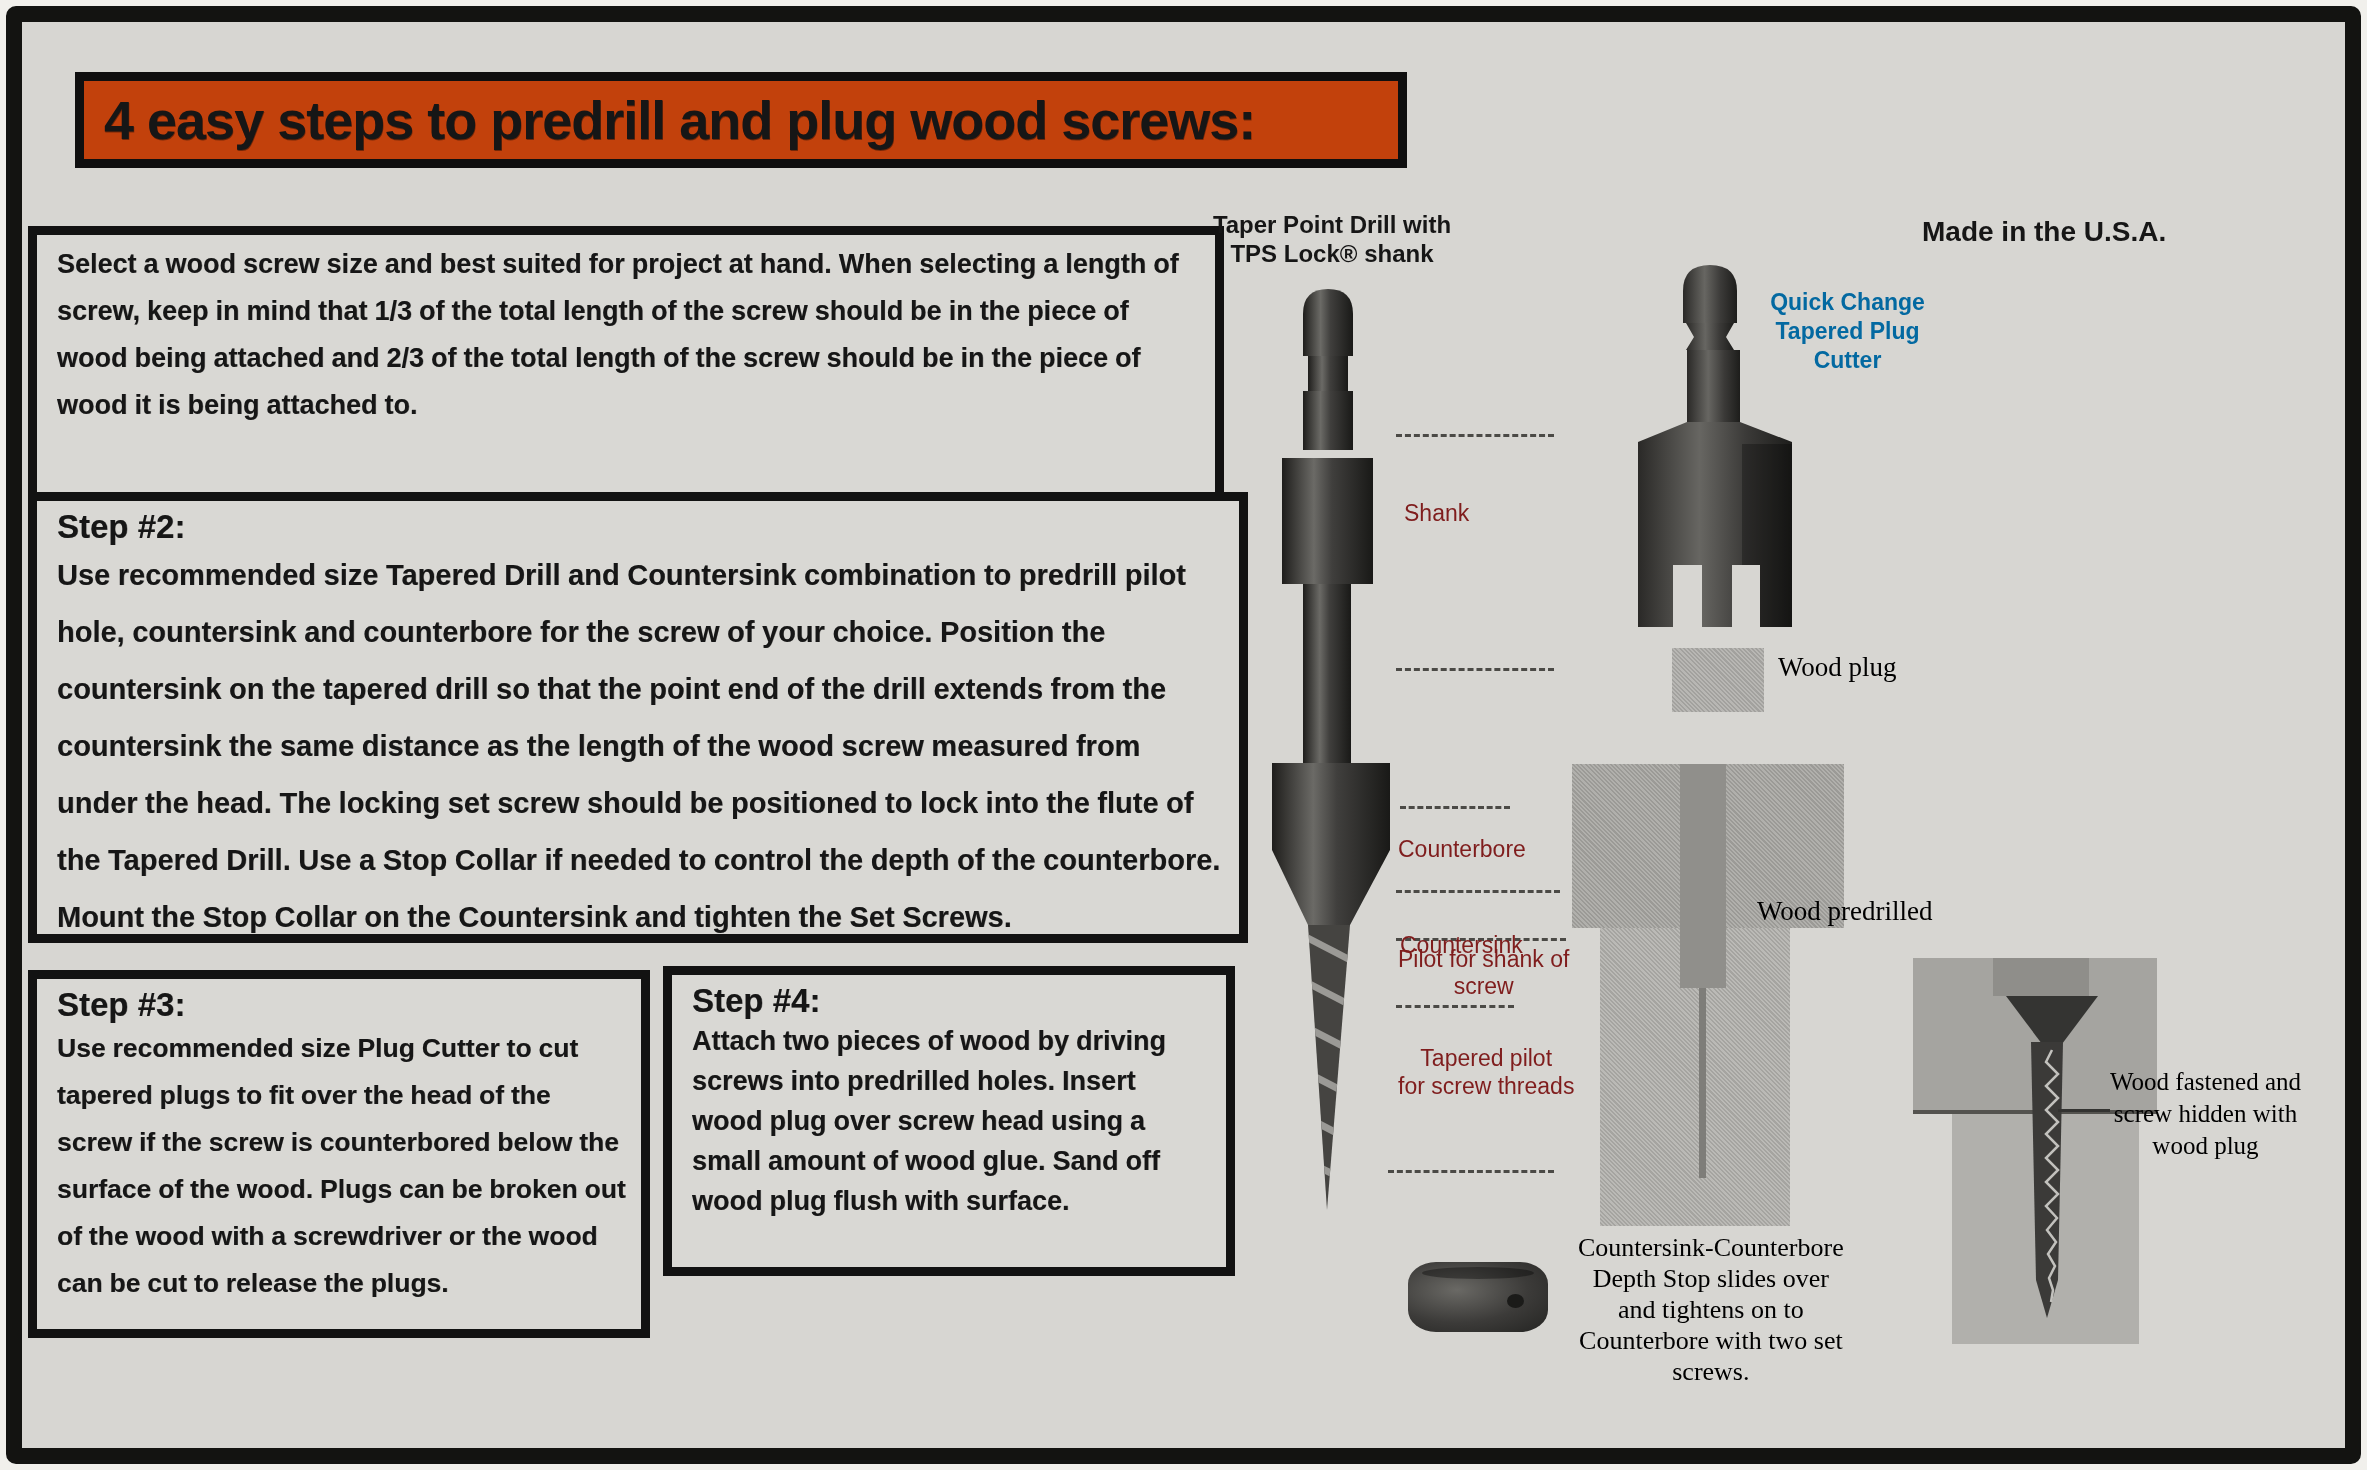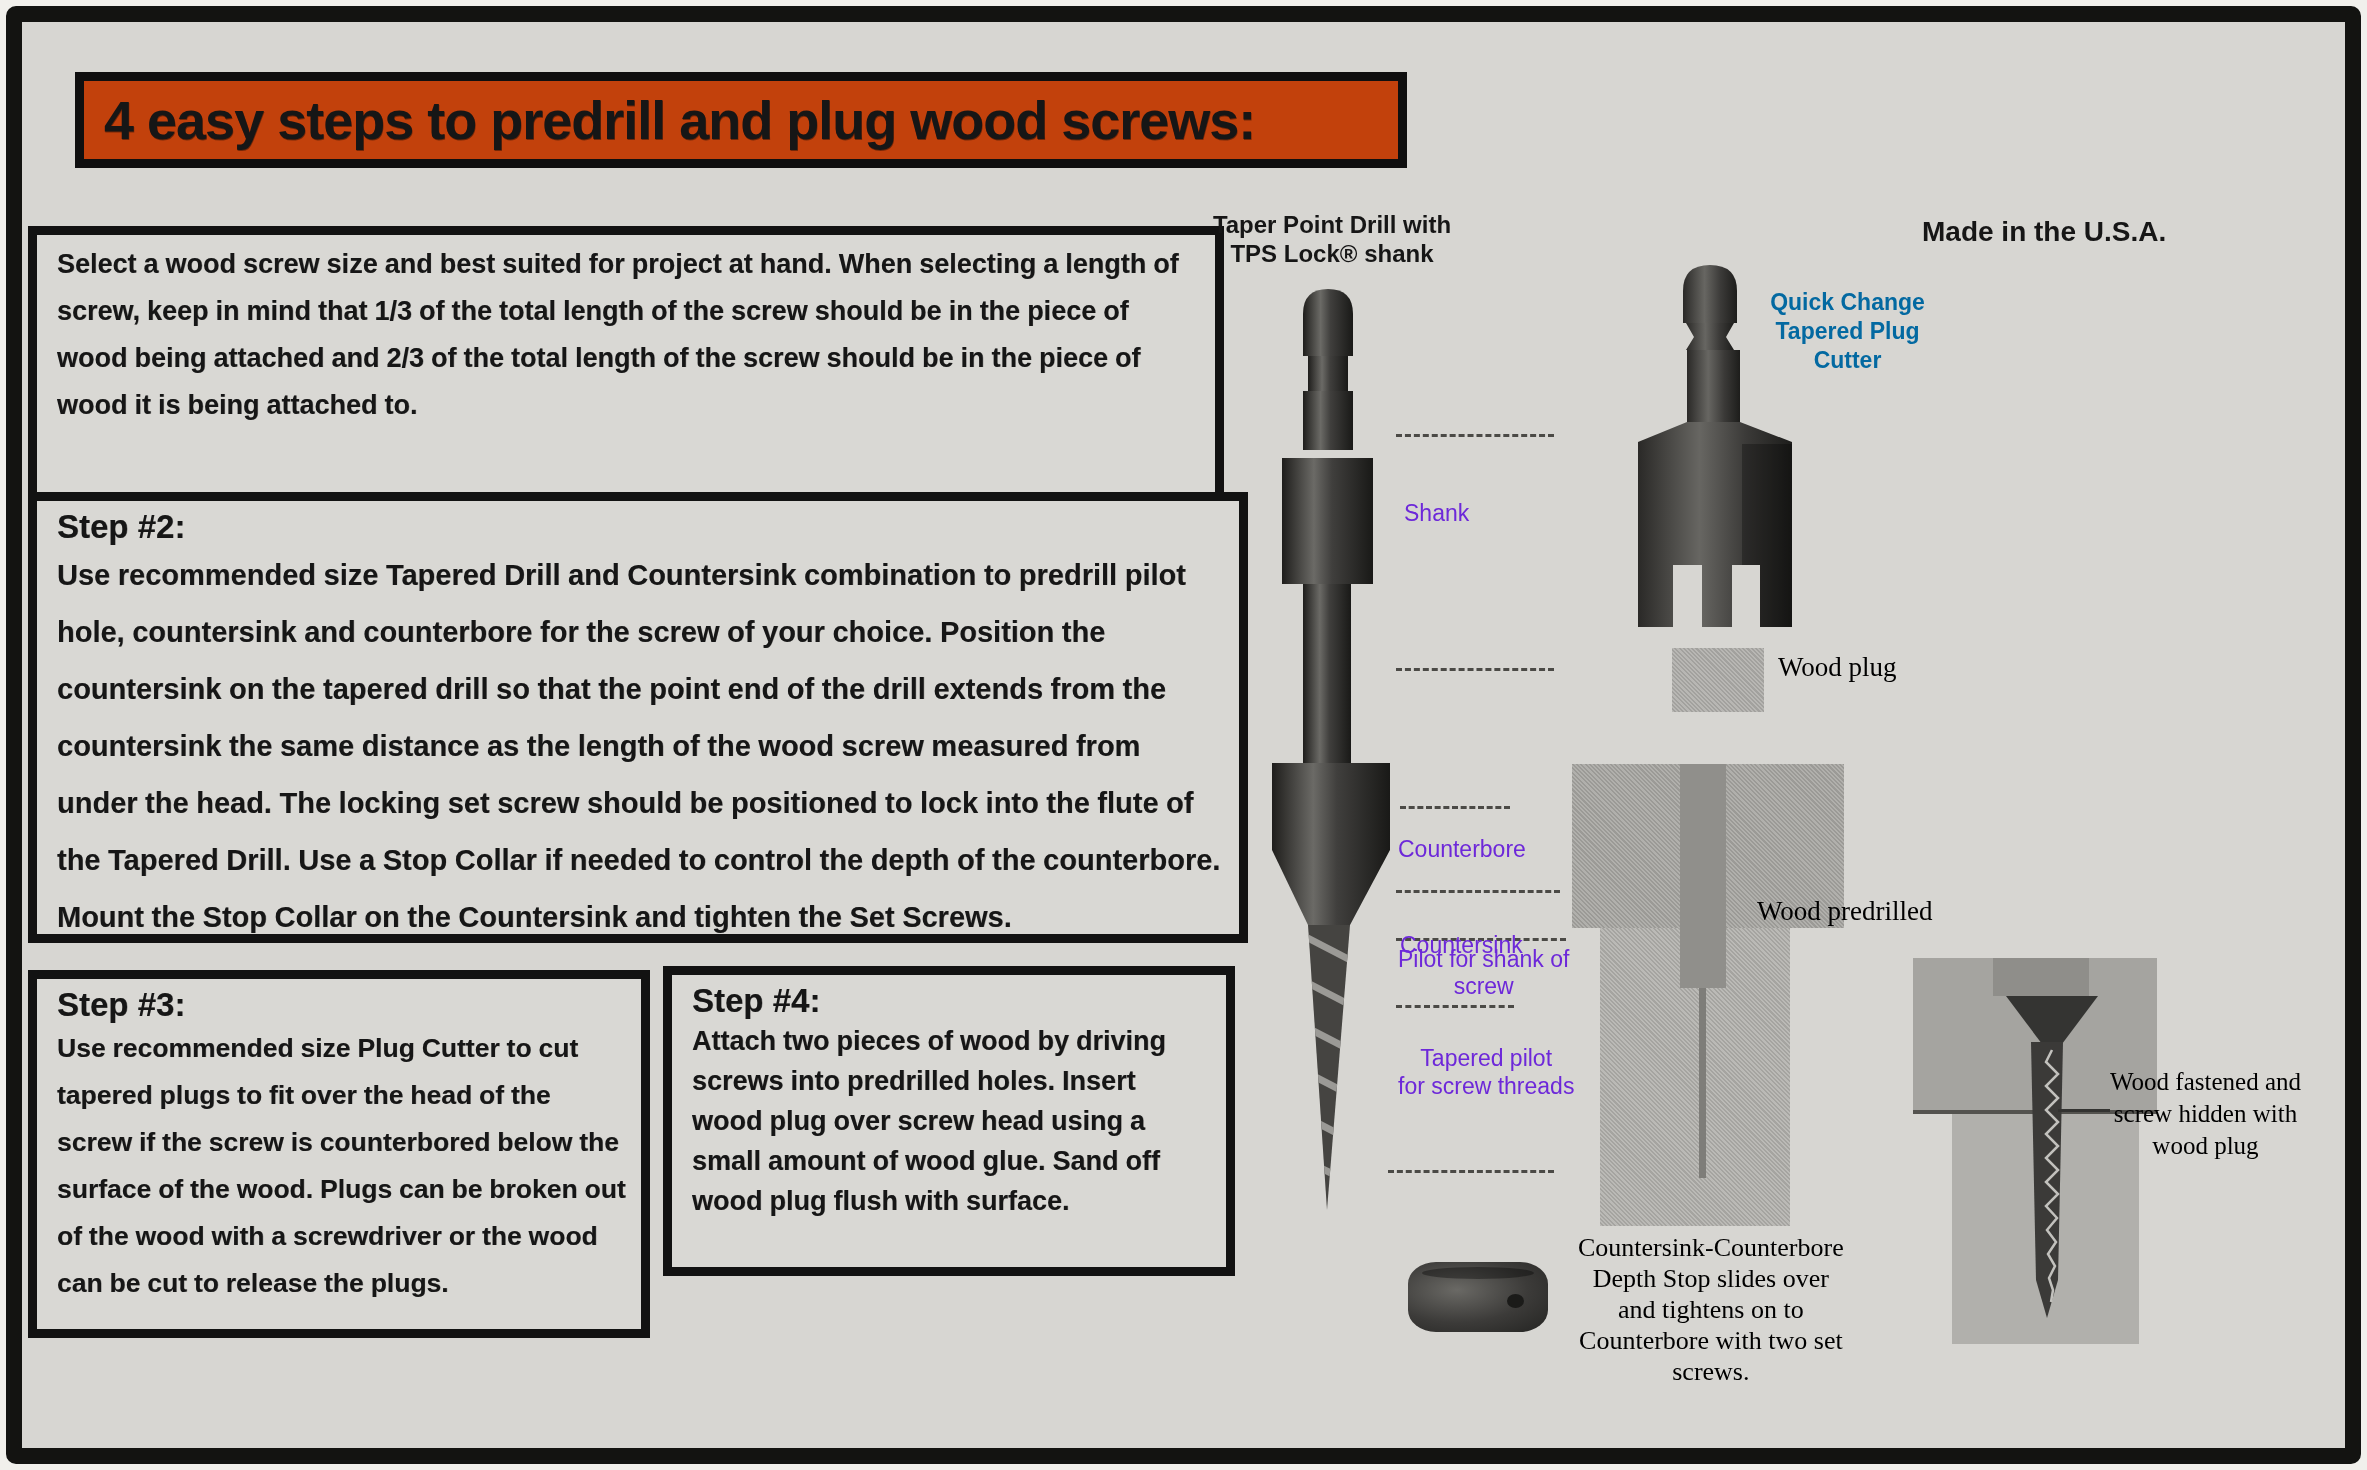--- a/index.html
+++ b/index.html
@@ -23,21 +23,21 @@
   #step2 .step-body{line-height:57px;font-size:29px;}
   #step3{left:28px;top:970px;width:622px;height:368px;}
   #step3 .step-body{line-height:47px;font-size:26.5px;}
   #step4{left:663px;top:966px;width:572px;height:310px;}
   #step4 .step-body{line-height:40px;}
   
   .pre{white-space:pre-line;text-align:center;}
   #drill-title{position:absolute;left:1212px;top:210px;width:240px;text-align:center;
                font-size:24px;font-weight:bold;line-height:29px;}
   #made-in{position:absolute;left:1922px;top:216px;font-size:28px;font-weight:bold;}
-  .drill-label{position:absolute;font-size:23px;color:#6d28d9;line-height:27px;}
+  .drill-label{position:absolute;font-size:23px;color:#7f1d1d;line-height:27px;}
   #lbl-shank{left:1404px;top:500px;}
   #lbl-counterbore{left:1398px;top:836px;}
   #lbl-countersink{left:1400px;top:900px;margin-top:32px;}
   #lbl-pilot{left:1398px;top:946px;}
   #lbl-tapered{left:1398px;top:1044px;line-height:28px;}
   .dash{position:absolute;height:0;border-top:3px dashed #4b4a46;}
   #dash1{left:1396px;top:434px;width:158px;}
   #dash2{left:1396px;top:668px;width:158px;}
   #dash3{left:1400px;top:806px;width:110px;}
   #dash4{left:1396px;top:890px;width:164px;}

